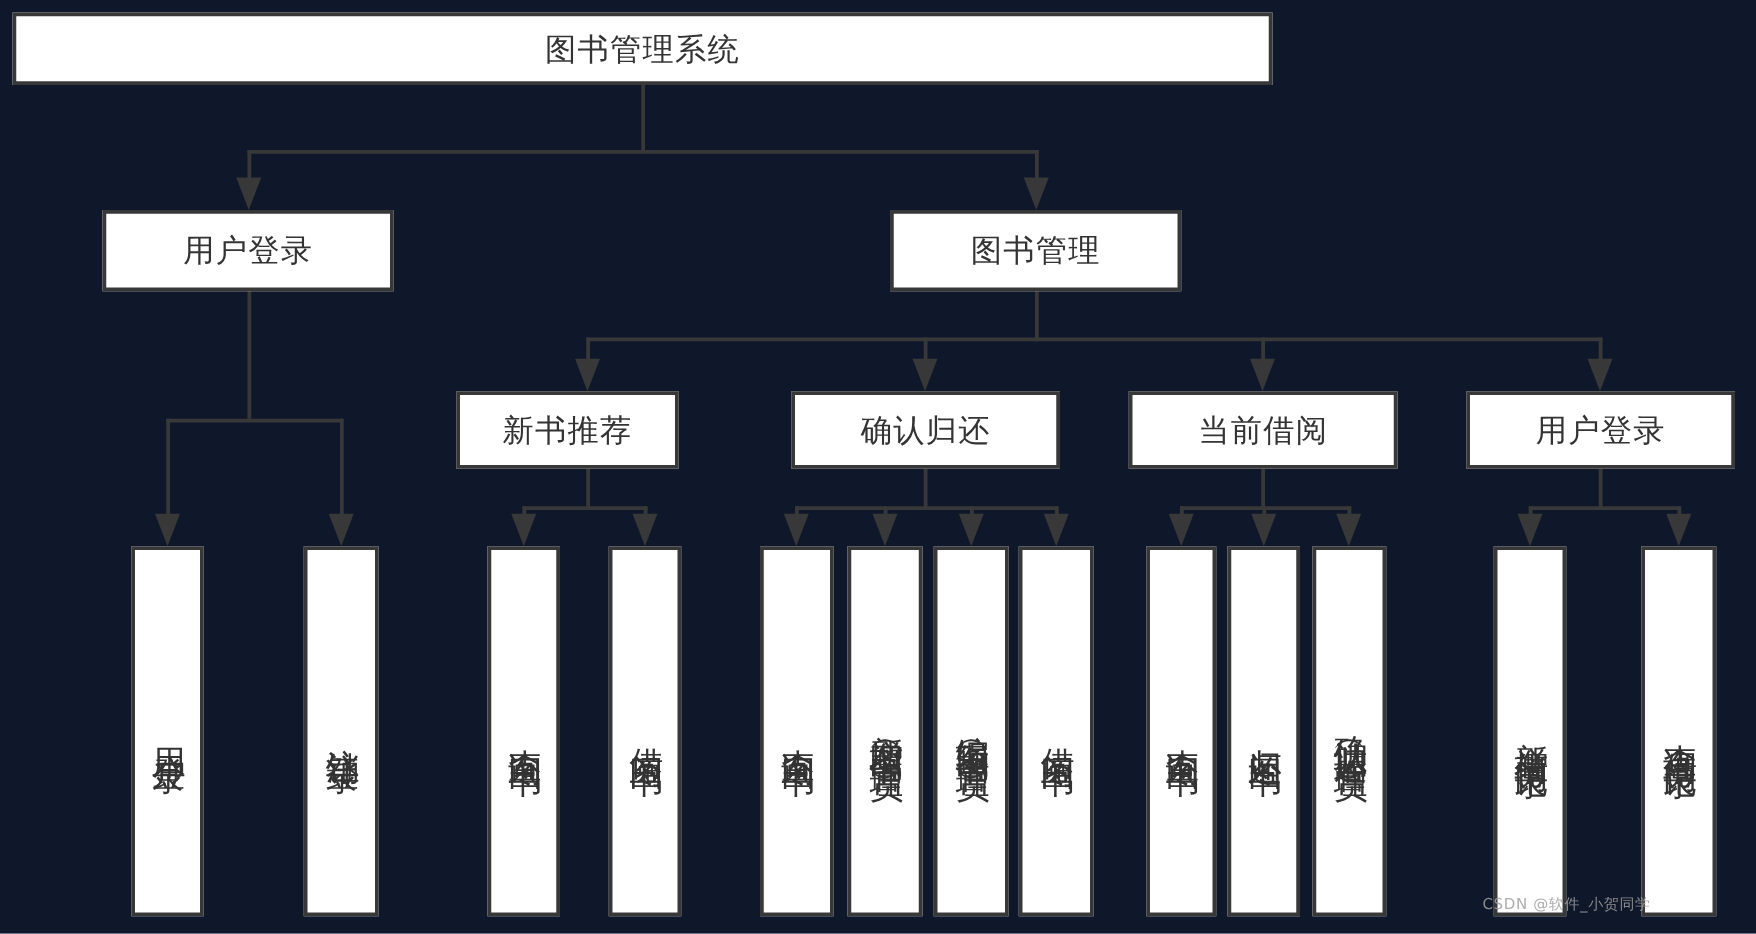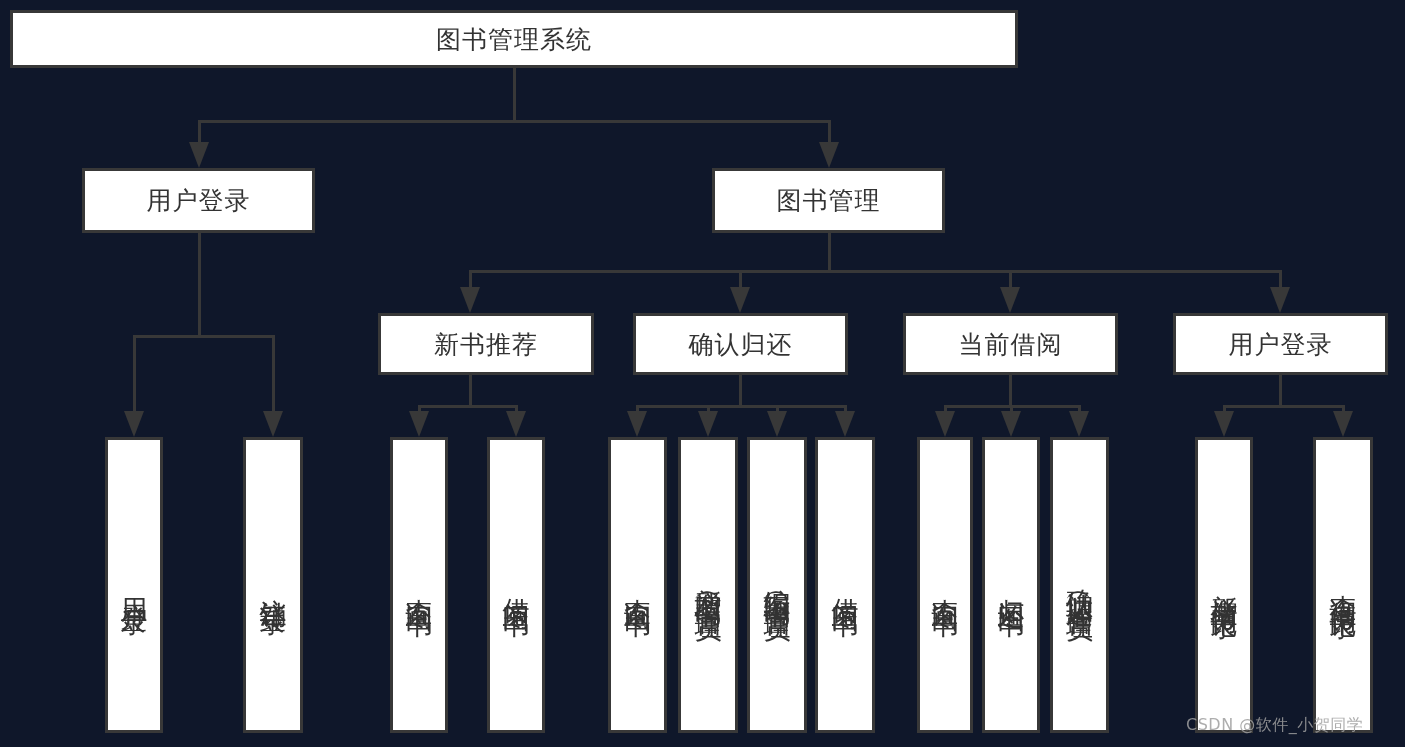--- a/index.html
+++ b/index.html
@@ -20,21 +20,21 @@
   }
   .vline { position:absolute; width:3px; background:#383838; }
   .hline { position:absolute; height:3px; background:#383838; }
   .arrow {
     position:absolute; width:0; height:0;
     border-left:10px solid transparent; border-right:10px solid transparent;
     border-top:26px solid #383838;
   }
   .watermark {
     position:absolute; left:1186px; top:715px; z-index:5;
-    font-size:16px; color:#9f9f9f; opacity:0.85; letter-spacing:0.5px;
+    font-size:12px; color:#9f9f9f; opacity:0.85; letter-spacing:0.5px;
     white-space:nowrap;
     text-align:right;
   }
 </style>
 </head>
 <body>
 
 <div class="canvas">
 
   <div class="vline" style="left:513px; top:68px; height:52px;"></div>
@@ -100,21 +100,21 @@
     <span class="hlabel">图书管理系统</span>
   </div>
 
   <div class="box" style="left:82px; top:168px; width:233px; height:65px;">
     <span class="hlabel">用户登录</span>
   </div>
   <div class="box" style="left:712px; top:168px; width:233px; height:65px;">
     <span class="hlabel">图书管理</span>
   </div>
 
-  <div class="box" style="left:378px; top:313px; width:216px; height:62px;">
+  <div class="box" style="left:365px; top:313px; width:178px; height:62px;">
     <span class="hlabel">新书推荐</span>
   </div>
   <div class="box" style="left:633px; top:313px; width:215px; height:62px;">
     <span class="hlabel">确认归还</span>
   </div>
   <div class="box" style="left:903px; top:313px; width:215px; height:62px;">
     <span class="hlabel">当前借阅</span>
   </div>
   <div class="box" style="left:1173px; top:313px; width:215px; height:62px;">
     <span class="hlabel">用户登录</span>

